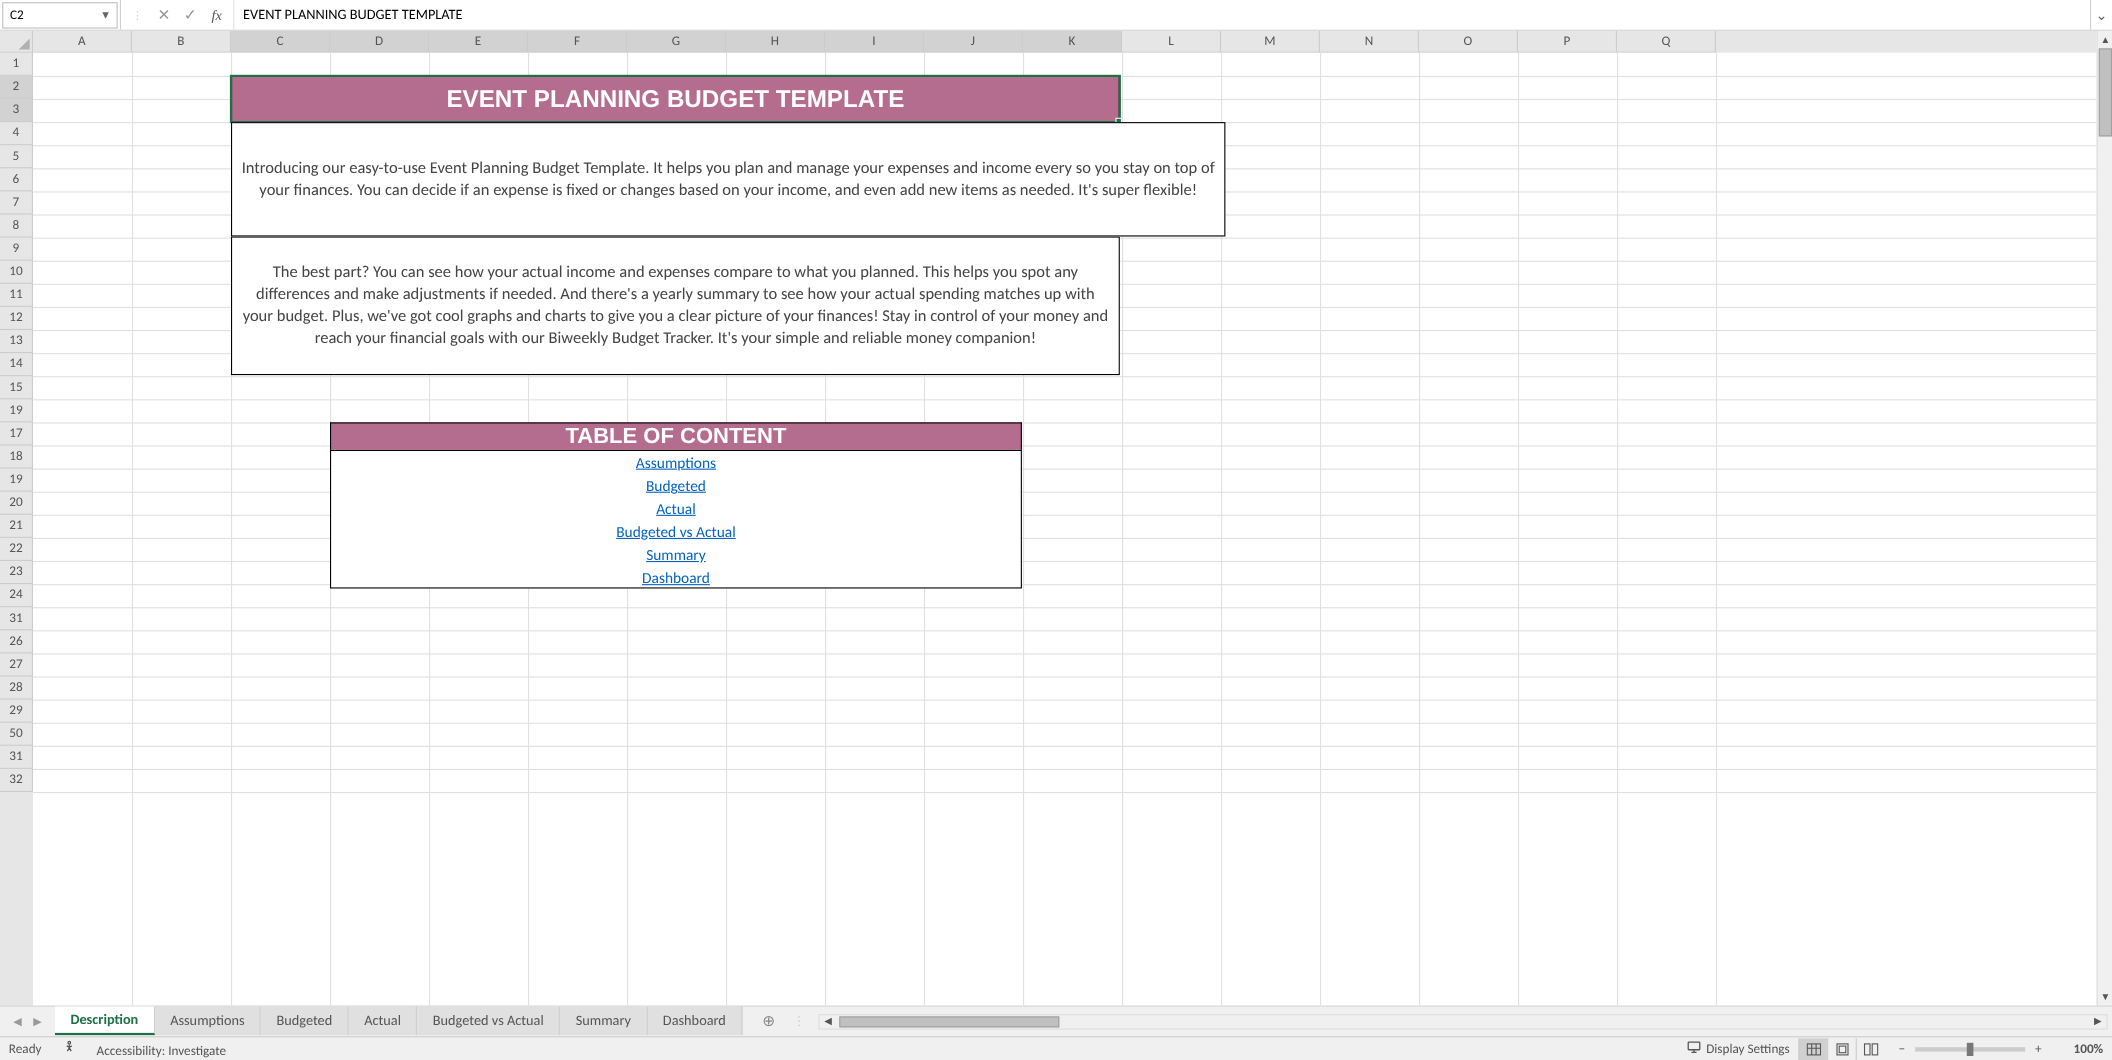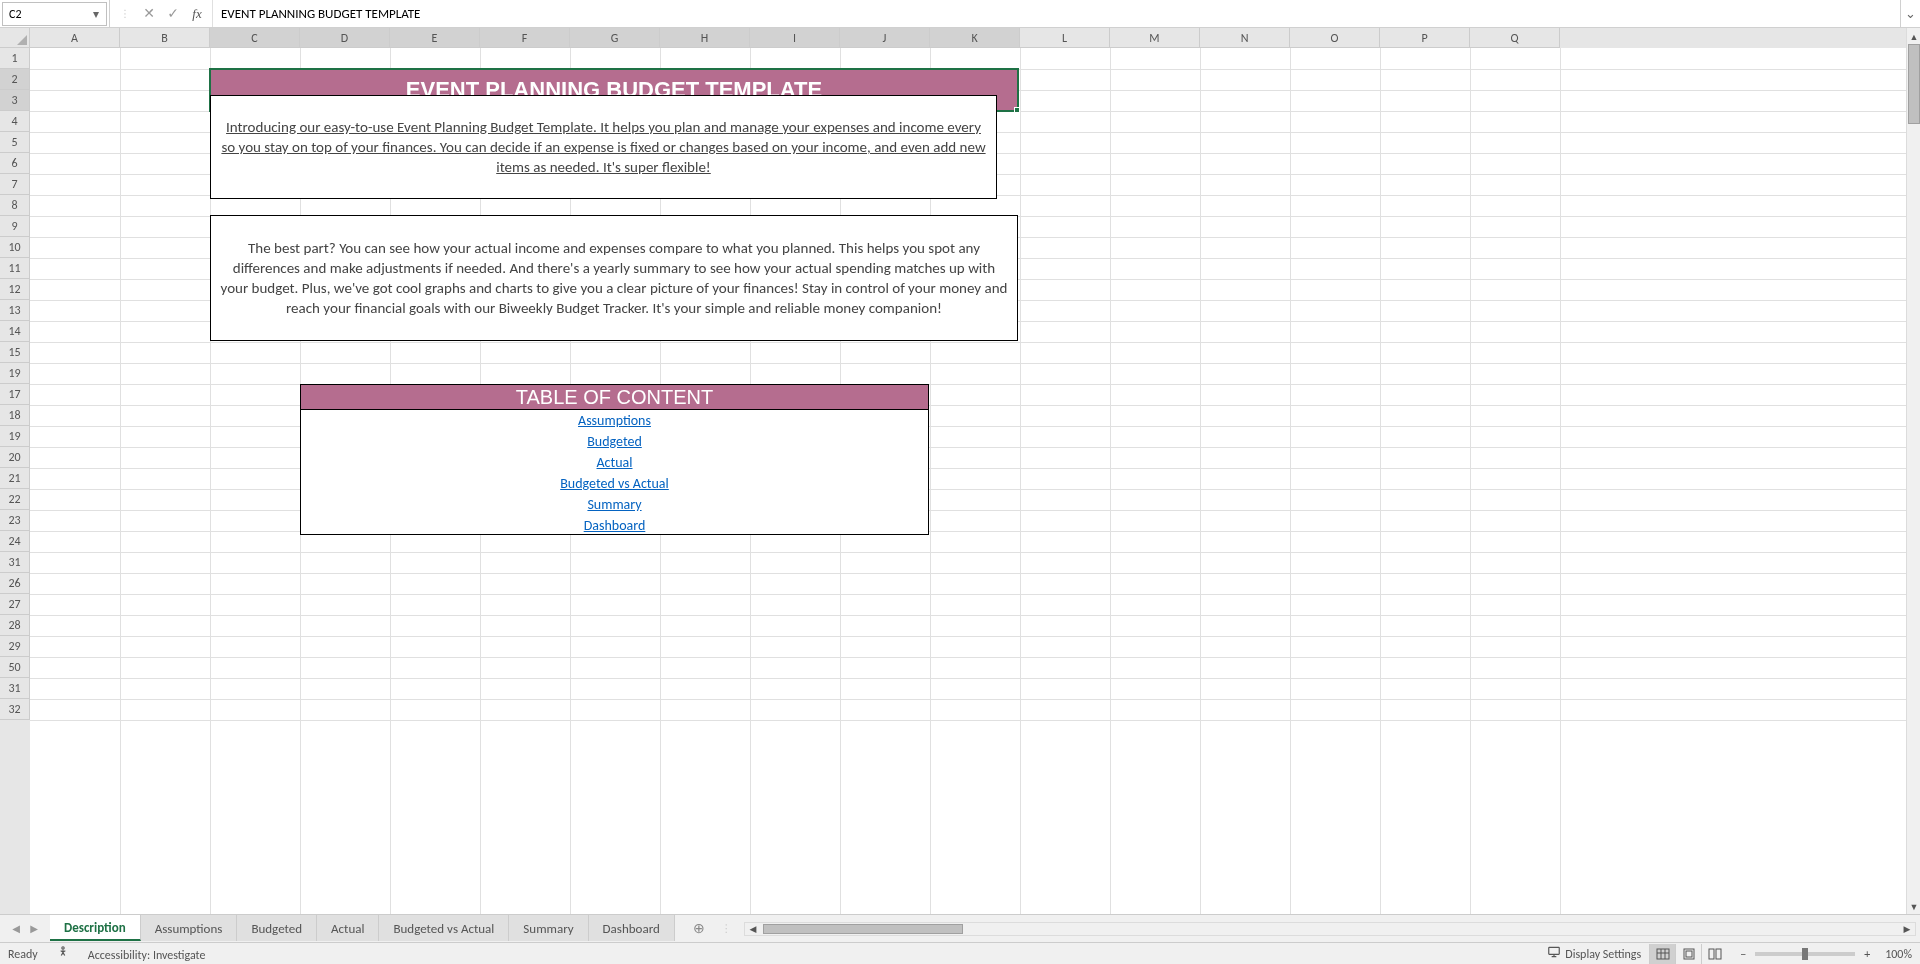--- a/index.html
+++ b/index.html
@@ -238,21 +238,21 @@
       padding: 6px 8px;
       font-size: 15px;
       color: #444;
       line-height: 1.35;
     }
     
     .toc-title {
       background: #b56d8f;
       color: #fff;
       font-family: 'Arial Black', Arial, sans-serif;
-      font-weight: 400;
+      font-weight: 700;
       font-size: 20px;
       display: flex;
       align-items: center;
       justify-content: center;
       border: 1px solid #000;
       border-bottom: none;
     }
     .toc-body {
       border: 1px solid #000;
       background: #fff;
@@ -601,21 +601,21 @@
         <div class="grid-line-v" style="left: 180px;"></div>
         <div class="grid-line-v" style="left: 90px;"></div>
 
       <div class="content-overlay main-title" style="left:180px; top:21px; width:808px; height:42px;">
         <span>EVENT PLANNING BUDGET TEMPLATE</span>
       </div>
       <div class="content-overlay selected-cell-border" style="left:179px; top:20px; width:810px; height:44px;">
         <div class="selection-handle"></div>
       </div>
 
-      <div class="content-overlay desc-box" style="left:180px; top:47px; width:787px; height:104px;text-decoration:underline;">
+      <div class="content-overlay desc-box" style="left:180px; top:63px; width:904px; height:104px;">
         <span>Introducing our easy-to-use Event Planning Budget Template. It helps you plan and manage your expenses and income every so you stay on top of your finances. You can decide if an expense is fixed or changes based on your income, and even add new items as needed. It's super flexible!</span>
       </div>
 
       <div class="content-overlay desc-box" style="left:180px; top:167px; width:808px; height:126px;">
         <span>The best part? You can see how your actual income and expenses compare to what you planned. This helps you spot any differences and make adjustments if needed. And there's a yearly summary to see how your actual spending matches up with your budget. Plus, we've got cool graphs and charts to give you a clear picture of your finances! Stay in control of your money and reach your financial goals with our Biweekly Budget Tracker. It's your simple and reliable money companion!</span>
       </div>
 
       <div class="content-overlay toc-title" style="left:270px; top:336px; width:629px; height:25px;">
         <span>TABLE OF CONTENT</span>
       </div>
@@ -719,16 +719,16 @@
             <rect x="8" y="1" width="5" height="10"></rect>
           </svg>
       </div>
     </div>
     <div class="zoom-controls">
       <div class="zoom-btn">−</div>
       <div class="zoom-slider">
         <div class="zoom-slider-thumb"></div>
       </div>
       <div class="zoom-btn">+</div>
-      <span style="margin-left:6px;">100%</span>
+      <span style="margin-left:20px;font-weight:bold;">100%</span>
     </div>
   </div>
 </div>
 
 </body></html>

